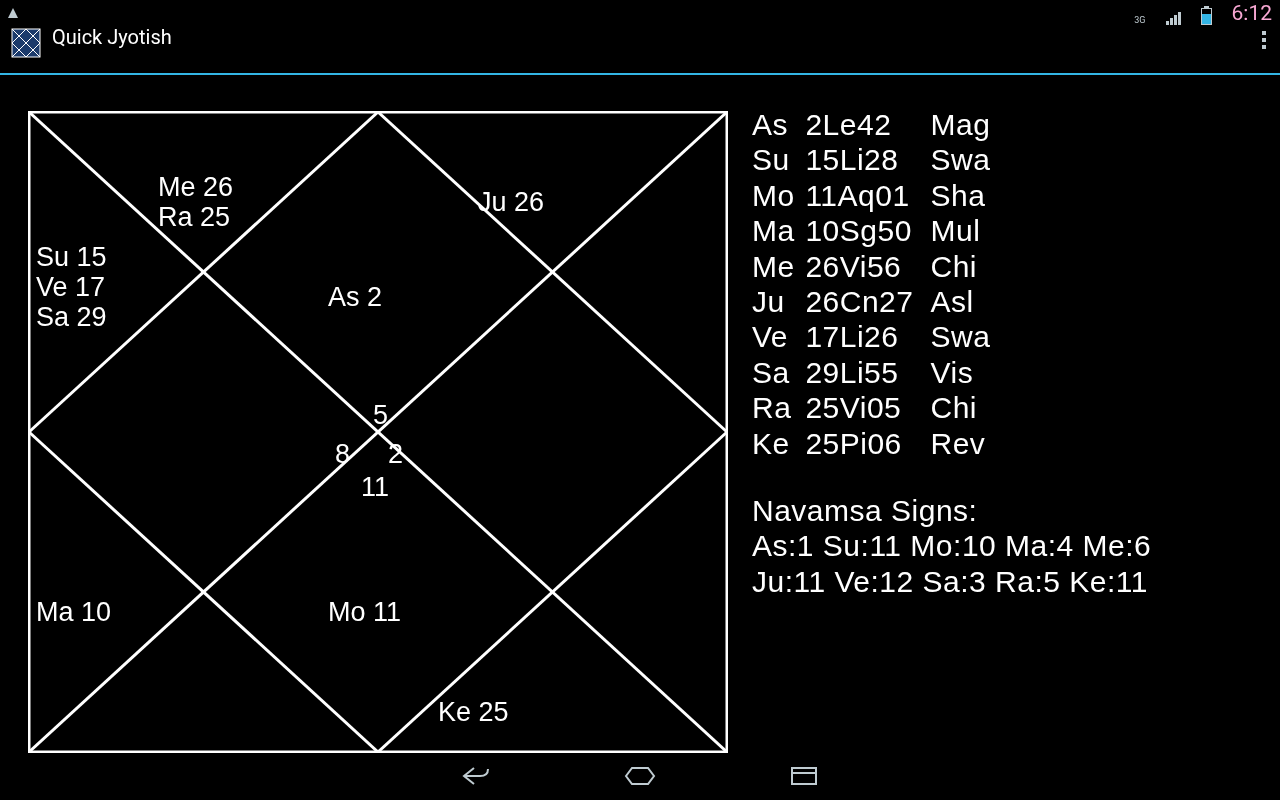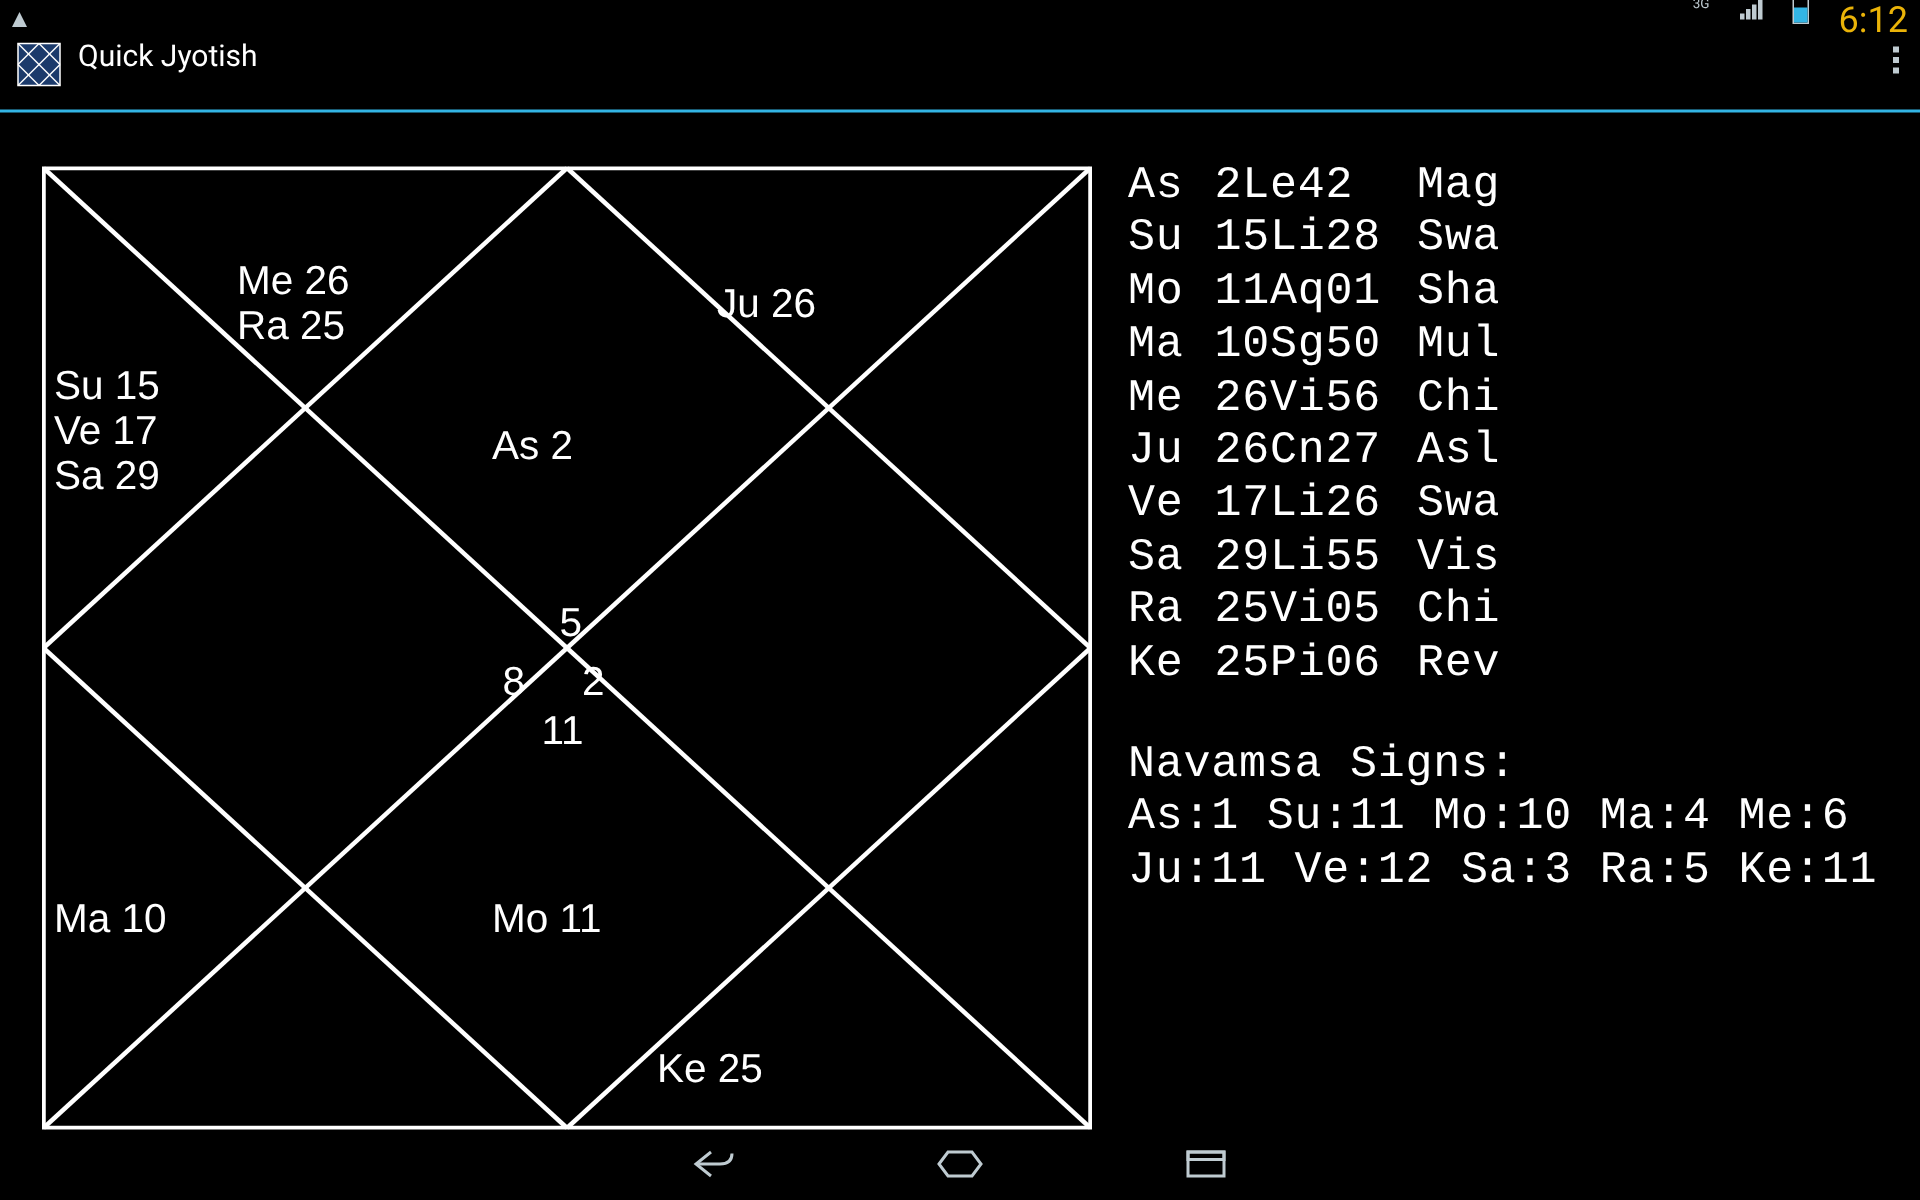--- a/index.html
+++ b/index.html
@@ -1,23 +1,23 @@
 <!DOCTYPE html>
 <html><head>
 <meta charset="utf-8">
 <style>
   html,body{margin:0;padding:0;width:1280px;height:800px;background:#000;color:#fff;
     font-family:"Roboto","Helvetica Neue",Arial,sans-serif;overflow:hidden}
-  .mono{font-family:Liberation Mono, monospace;letter-spacing:.5px}
+  .mono{font-family:Liberation Sans, sans-serif;letter-spacing:.5px}
   
   .status{height:25px;display:flex;align-items:center;padding:0 8px;font-size:16px}
   .status .left{flex:0 0 auto}
   .status .spacer{flex:1}
-  .status .right{display:flex;align-items:flex-start;gap:20px;color:#bfcbd1}
-  .status .clock{color:#eab308;font-size:24px}
+  .status .right{display:flex;align-items:flex-end;gap:20px;color:#bfcbd1}
+  .status .clock{color:#f9a8d4;font-size:21px}
   .tri{width:0;height:0;border-left:5px solid transparent;border-right:5px solid transparent}
   .warn{border-bottom:10px solid #bfcbd1}
   .sigbars{display:flex;align-items:flex-end;gap:1px;height:14px}
   .sigbars span{display:block;width:3px;background:#bfcbd1}
   .batt{width:9px;height:15px;border:1px solid #bfcbd1;position:relative}
   .batt::before{content:"";position:absolute;top:-3px;left:2px;width:5px;height:2px;background:#bfcbd1}
   .batt .fill{position:absolute;left:0;right:0;bottom:0;height:10px;background:#33B5E5}
   .net-label{font-size:9px;color:#bfcbd1;line-height:1}
   
   .action{height:48px;border-bottom:2px solid #33B5E5;display:flex;align-items:flex-start;padding:0 8px}

